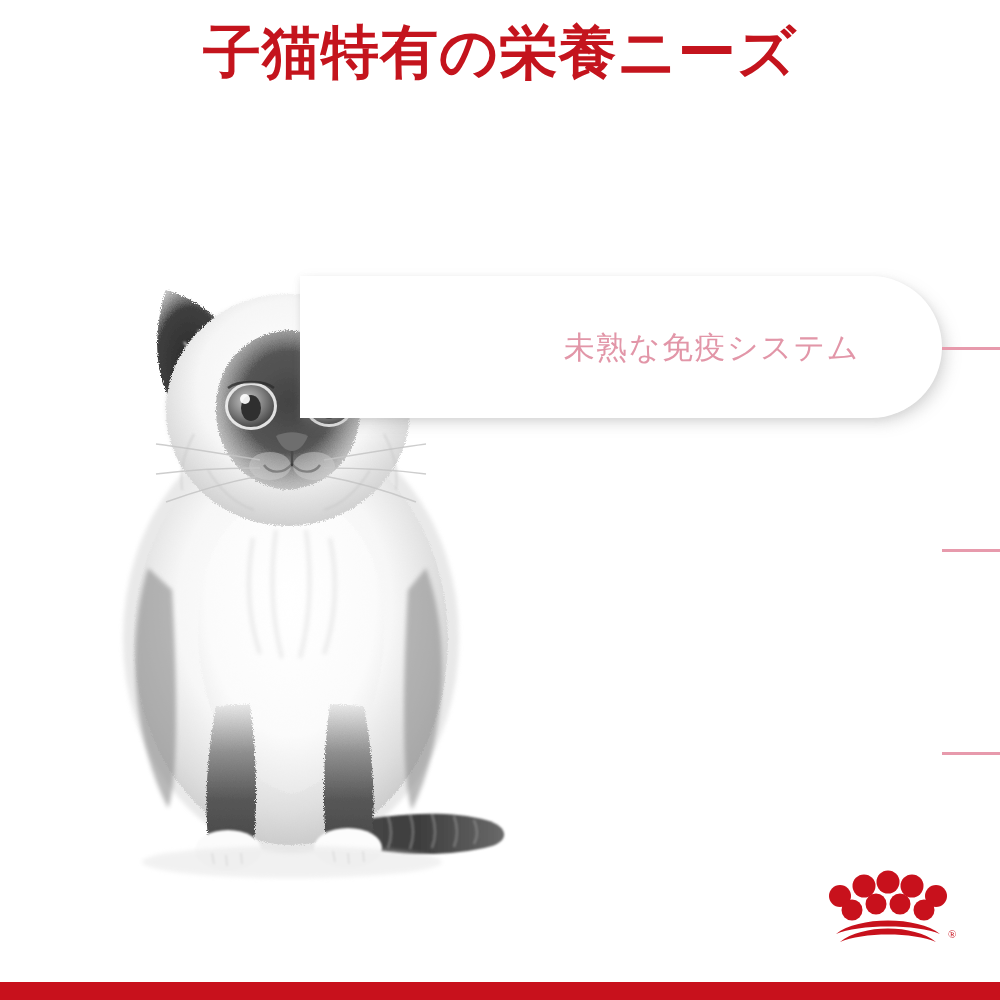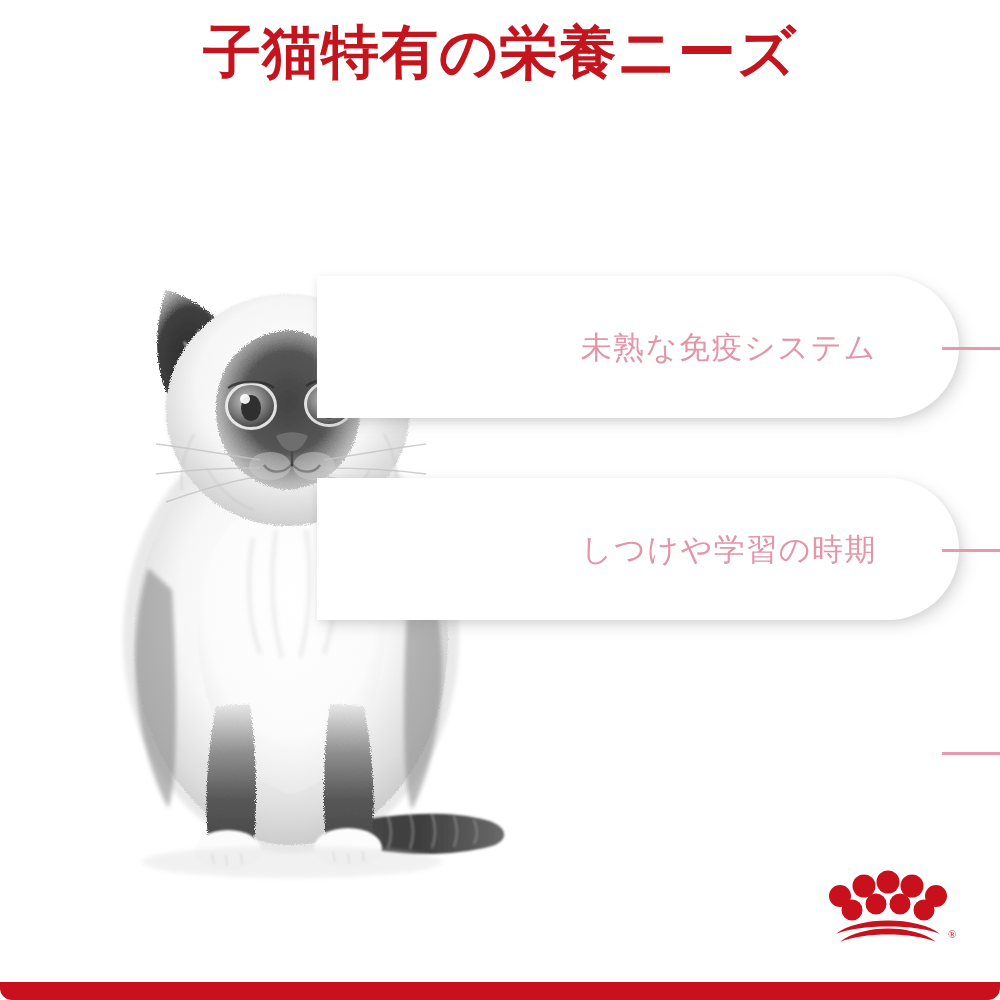--- a/index.html
+++ b/index.html
@@ -11,21 +11,20 @@
   body {
     font-family: "Liberation Sans", "DejaVu Sans", sans-serif;
   }
 
   #page {
     position: relative;
     width: 1000px;
     height: 1000px;
     background: #ffffff;
     overflow: hidden;
-    border-radius: 12px;
   }
 
   
   #title {
     position: absolute;
     top: 16px;
     left: 0;
     width: 1000px;
     text-align: center;
     font-size: 58px;
@@ -53,21 +52,20 @@
     left: 300px;
     height: 142px;
     width: 642px;
     background: #ffffff;
     border-radius: 0 80px 80px 0;
     box-shadow: 6px 6px 14px rgba(140,140,140,0.26),
                 0 2px 6px rgba(150,150,150,0.16);
     display: flex;
     align-items: center;
     justify-content: flex-end;
-    margin-left: 17px;
   }
   .callout-label {
     font-size: 31px;
     line-height: 40px;
     font-weight: 500;
     color: #e296a8;
     letter-spacing: 1.5px;
     white-space: nowrap;
     padding-right: 82px;
     font-family: "DejaVu Sans", "Liberation Sans", sans-serif;
@@ -296,23 +294,20 @@
 
       <ellipse cx="244" cy="624" rx="150" ry="16" fill="#e4e4e4" opacity="0.5" filter="url(#fuzz)"></ellipse>
     </svg>
   </div>
 
   <div class="callout" id="callout-1">
     <span class="callout-label">未熟な免疫システム</span>
   </div>
   <div class="connector" id="connector-1"></div>
 
-  <div class="callout" id="callout-2">
-    <span class="callout-label">しつけや学習の時期</span>
-  </div>
   <div class="connector" id="connector-2"></div>
 
   <div class="connector" id="connector-3"></div>
 
   <div id="logo">
     <svg viewBox="0 0 140 86" xmlns="http://www.w3.org/2000/svg" aria-hidden="true">
       <g fill="#c8111c">
 
         <circle cx="22" cy="34" r="11"></circle>
         <circle cx="46" cy="24" r="11.5"></circle>

